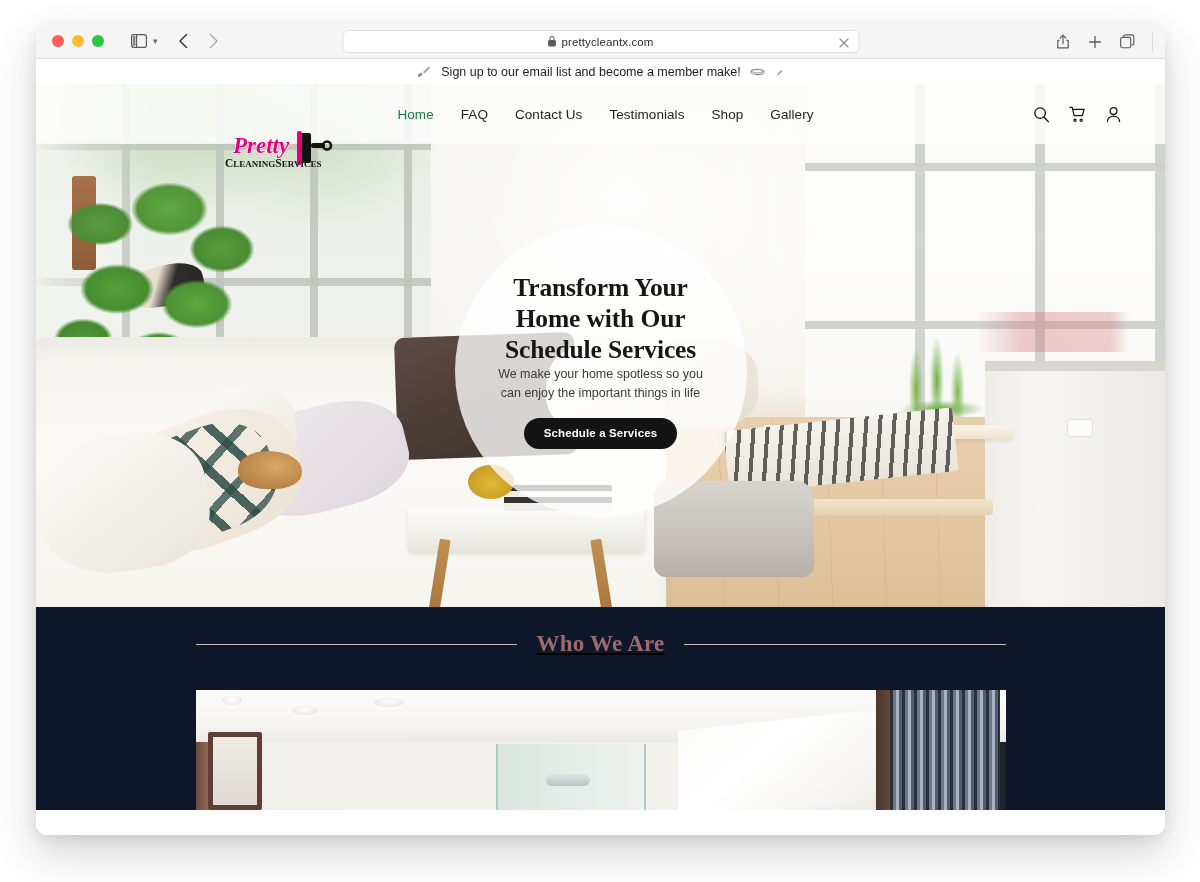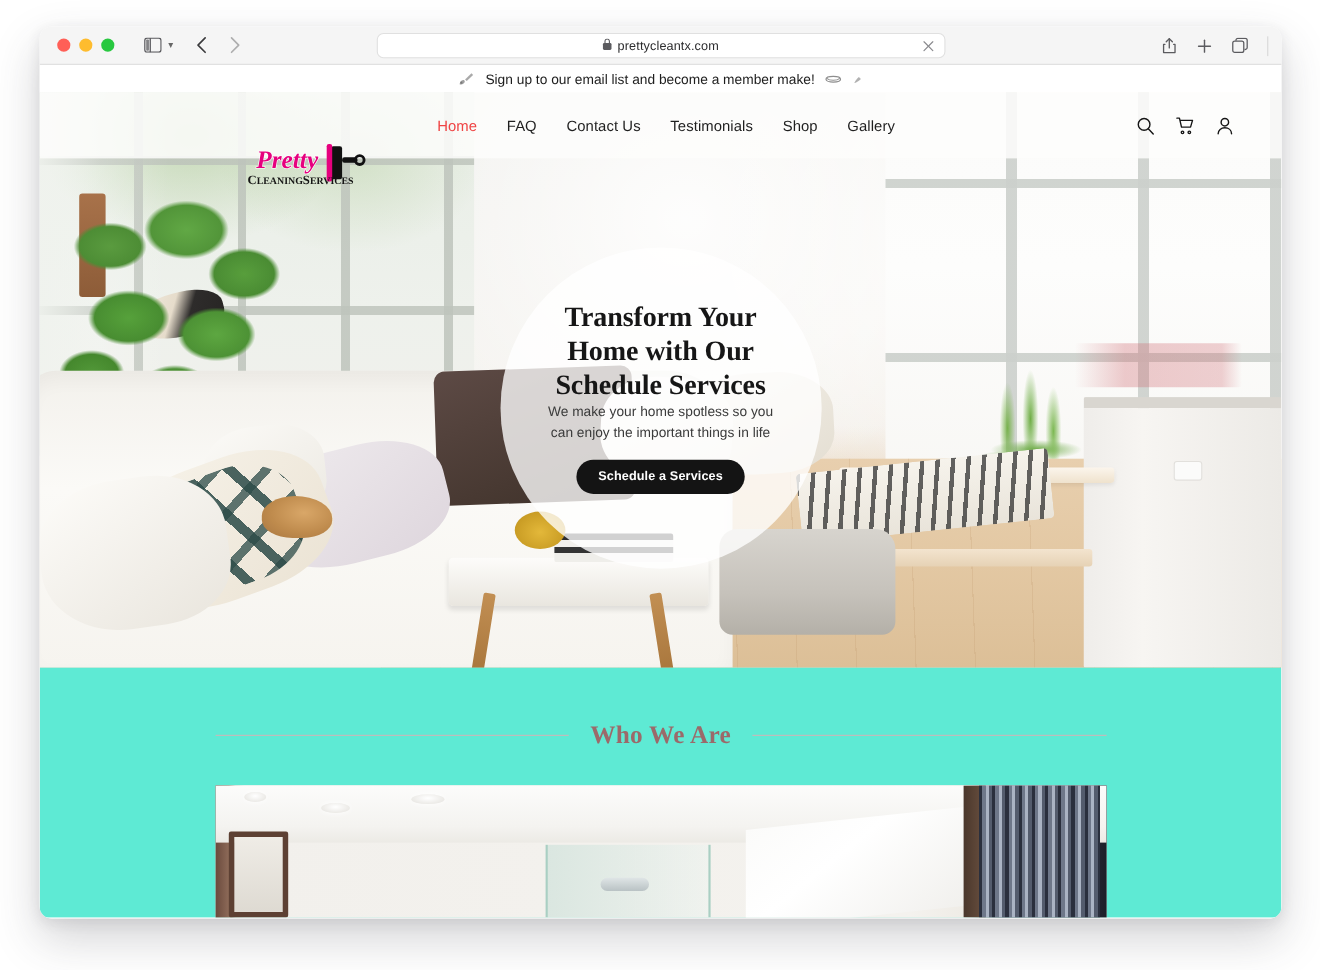--- a/index.html
+++ b/index.html
@@ -342,21 +342,21 @@
     margin: 0 auto;
     padding-left: 10px;
   }
   .nav-link {
     font-size: 13.5px;
     color: #1f1f1f;
     text-decoration: none;
     letter-spacing: 0.005em;
     white-space: nowrap;
   }
-  .nav-link.active { color: #ef4444; }
+  .nav-link.active { color: #15803d; }
   .nav-icons {
     position:absolute; right: 42px; top: 0; height: 60px;
     display:flex; align-items:center; gap: 17px;
   }
   .nav-icon { width: 19px; height: 19px; color:#161616; display:flex; align-items:center; justify-content:center; }
 
   
   .site-logo {
     position: absolute;
     left: 181px;
@@ -411,22 +411,23 @@
     letter-spacing: 0.01em;
     padding: 9px 20px 10px;
     border-radius: 20px;
     border: none;
     cursor: pointer;
   }
 
   
   .section-who {
     position: relative;
-    background: #5eead4;
-    padding-top: 48px;
+    background: #0f172a;
+    padding-top: 24px;
+    text-decoration: underline;
   }
   .who-head {
     display: flex;
     align-items: center;
     justify-content: center;
     gap: 20px;
     width: 810px;
     margin: 0 auto;
   }
   .who-rule { flex: 1; height: 1px; background: #c9b9b9; }

